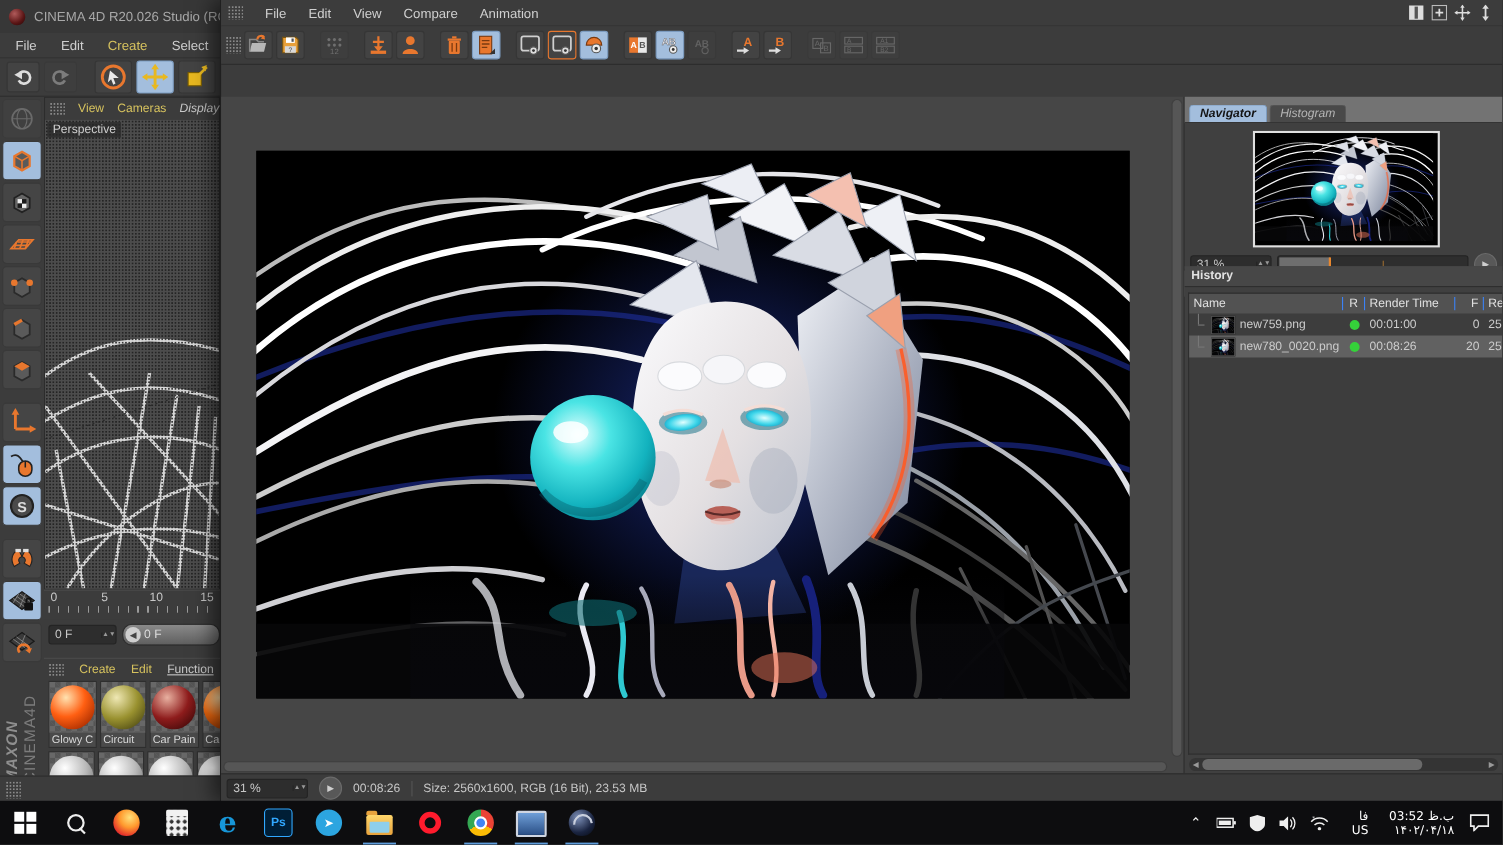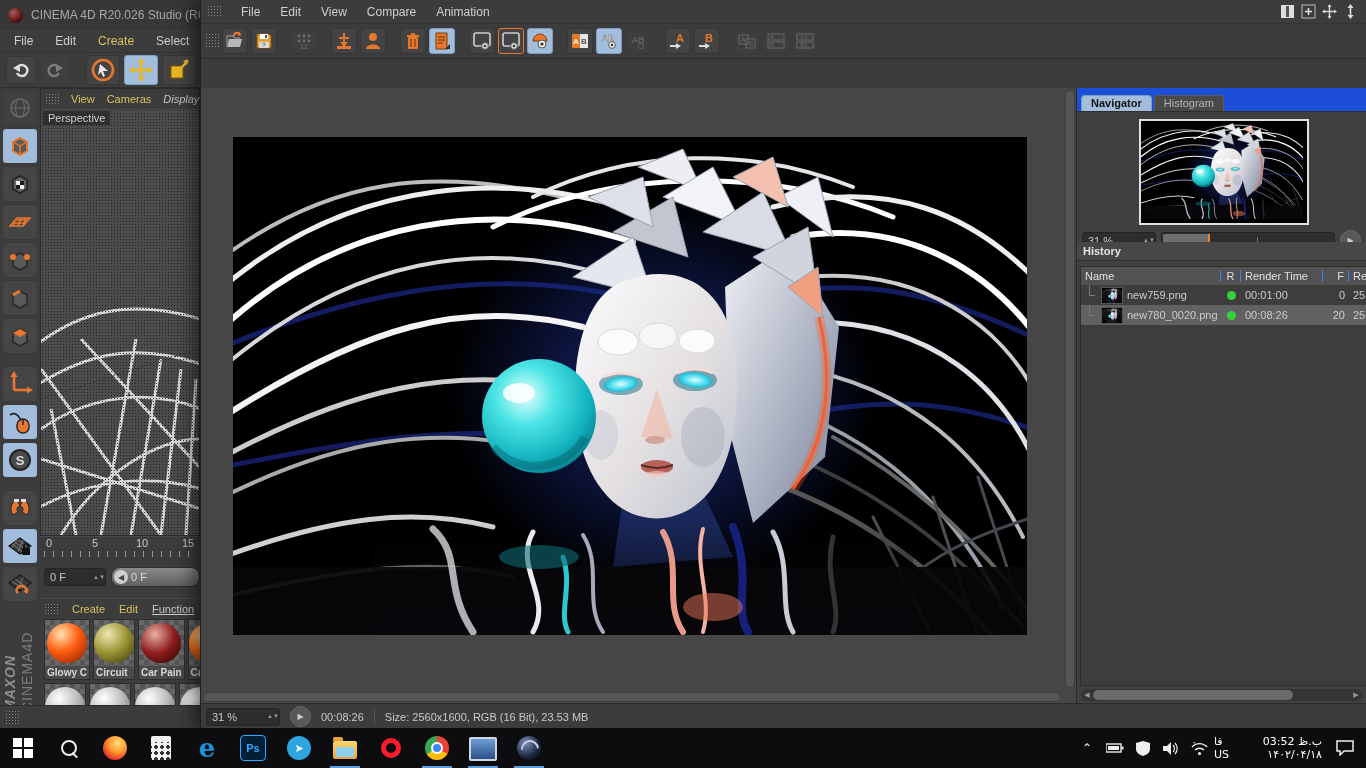--- a/index.html
+++ b/index.html
@@ -63,21 +63,21 @@
   .fslider{flex:1;height:18px;border-radius:9px;background:linear-gradient(#8a8a8a,#5f5f5f);
            border:1px solid #2e2e2e;display:flex;align-items:center;color:#dcdcdc;font-size:11px;gap:3px;
            padding-left:2px;}
   .fslider .knob{width:14px;height:14px;border-radius:50%;background:#cfcfcf;color:#444;font-size:8px;
            display:flex;align-items:center;justify-content:center;}
   .mats{position:absolute;left:40px;top:598px;width:160px;height:107px;background:#3c3c3c;
         border-top:1px solid #4a4a4a;overflow:hidden;}
   .mats-menu{height:20px;display:flex;align-items:center;gap:14px;font-size:11px;padding-left:4px;}
   .mats-menu .gold{color:#d6c25e;}  .mats-menu .plain{color:#c9c9c9;text-decoration:underline;}
   .mat-row{display:flex;gap:3px;padding-left:4px;}
-  .mat{width:46px;background:#4a4a4a;border:1px solid #2e2e2e;font-weight:bold;}
+  .mat{width:46px;background:#4a4a4a;border:1px solid #2e2e2e;}
   .mat .ball-wrap{height:46px;display:flex;align-items:center;justify-content:center;
        background:#686868;
        background-image:linear-gradient(45deg,#555 25%,transparent 25%,transparent 75%,#555 75%),
                         linear-gradient(45deg,#555 25%,transparent 25%,transparent 75%,#555 75%);
        background-size:10px 10px;background-position:0 0,5px 5px;}
   .ball{width:40px;height:40px;border-radius:50%;}
   .b-glowy{background:radial-gradient(circle at 35% 28%,#ffe2b0,#ff5f12 45%,#a82c00 85%);}
   .b-circuit{background:radial-gradient(circle at 35% 28%,#efe8b4,#99912f 50%,#4e4a14 88%);}
   .b-car{background:radial-gradient(circle at 35% 28%,#e8b0a0,#8e1c1c 50%,#420a0a 88%);}
   .b-ca{background:radial-gradient(circle at 35% 28%,#ffd9a0,#f06a10 45%,#903000 85%);}
@@ -107,22 +107,22 @@
               padding-left:4px;border-bottom:1px solid #2c2c2c;}
   .pv-content{position:absolute;left:0;top:88px;right:0;bottom:25px;background:#464646;}
   .img-area{position:absolute;left:0;top:0;width:876px;height:100%;overflow:hidden;}
   .render{position:absolute;left:32px;top:49px;width:794px;height:498px;background:#000;}
   .vsb{position:absolute;right:2px;top:2px;width:10px;bottom:16px;background:#3f3f3f;border-radius:5px;}
   .vsb .th{position:absolute;left:1px;right:1px;top:1px;bottom:1px;background:#565656;border-radius:4px;}
   .hsb{position:absolute;left:2px;right:16px;bottom:2px;height:10px;background:#3f3f3f;border-radius:5px;}
   .hsb .th{position:absolute;top:1px;bottom:1px;left:1px;right:1px;background:#565656;border-radius:4px;}
   .rpanel{position:absolute;right:0;top:0;width:290px;height:100%;background:#404040;
           border-left:1px solid #2a2a2a;box-sizing:border-box;}
-  .rtabs{display:flex;align-items:flex-end;height:21px;padding:2px 0 0 4px;background:#1d4ed8;
-         border-bottom:1px solid #2e2e2e;}
+  .rtabs{display:flex;align-items:flex-end;height:21px;padding:2px 0 0 4px;background:#737373;
+         border-bottom:1px solid #2e2e2e;font-style:italic;}
   .navbox{height:132px;background:#404040;border-bottom:1px solid #2a2a2a;position:relative;}
   .navthumb{position:absolute;left:62px;top:7px;width:166px;height:102px;background:#000;
             border:2px solid #e0e0e0;}
   .navzoom{position:absolute;left:5px;top:118px;right:5px;display:flex;align-items:center;gap:5px;}
   .navzoom .spin{width:74px;}
   .nslider{flex:1;height:16px;background:#2e2e2e;border:1px solid #232323;border-radius:3px;
            position:relative;}
   .nslider .fill{position:absolute;left:1px;top:1px;bottom:1px;width:27%;background:#6e6e6e;}
   .nslider .mark{position:absolute;top:1px;bottom:1px;width:2px;background:#e8872e;left:27%;}
   .nslider .mark2{position:absolute;top:4px;bottom:4px;width:1px;background:#9a6a30;left:55%;}
@@ -160,21 +160,21 @@
   
   .taskbar{position:absolute;left:0;bottom:0;width:1366px;height:40px;background:#0d0d0f;
            display:flex;align-items:stretch;color:#fff;}
   .tb-btn{width:46px;display:flex;align-items:center;justify-content:center;position:relative;}
   .tb-btn.open::after{content:"";position:absolute;left:8px;right:8px;bottom:0;height:2px;
            background:#5f9edd;}
   .tray{margin-left:auto;display:flex;align-items:center;gap:2px;padding-right:4px;}
   .tray .ic{width:26px;height:40px;display:flex;align-items:center;justify-content:center;}
   .clock{width:72px;text-align:right;font-size:11px;line-height:13px;color:#fff;
          font-family:"DejaVu Sans",sans-serif;padding:0 4px;}
-  .langbox{width:30px;text-align:left;font-size:11px;line-height:13px;color:#fff;
+  .langbox{width:30px;text-align:right;font-size:11px;line-height:13px;color:#fff;
          font-family:"DejaVu Sans",sans-serif;}
   .ticon{width:26px;height:26px;}
   .edge-e{color:#1796d8;font-size:26px;font-weight:bold;font-family:"DejaVu Serif",serif;line-height:26px;}
   .ps{width:24px;height:24px;background:#001e36;border:1px solid #31a8ff;border-radius:4px;
       color:#31a8ff;font-size:11px;font-weight:bold;display:flex;align-items:center;justify-content:center;}
   .opera{width:20px;height:20px;border:5px solid #ff1b2d;border-radius:50%;box-sizing:border-box;}
   .chrome{width:24px;height:24px;border-radius:50%;position:relative;
       background:conic-gradient(#ea4335 0 33%,#fbbc05 33% 66%,#34a853 66% 100%);}
   .chrome::after{content:"";position:absolute;left:6px;top:6px;width:12px;height:12px;border-radius:50%;
       background:#4285f4;border:2px solid #fff;box-sizing:border-box;}

